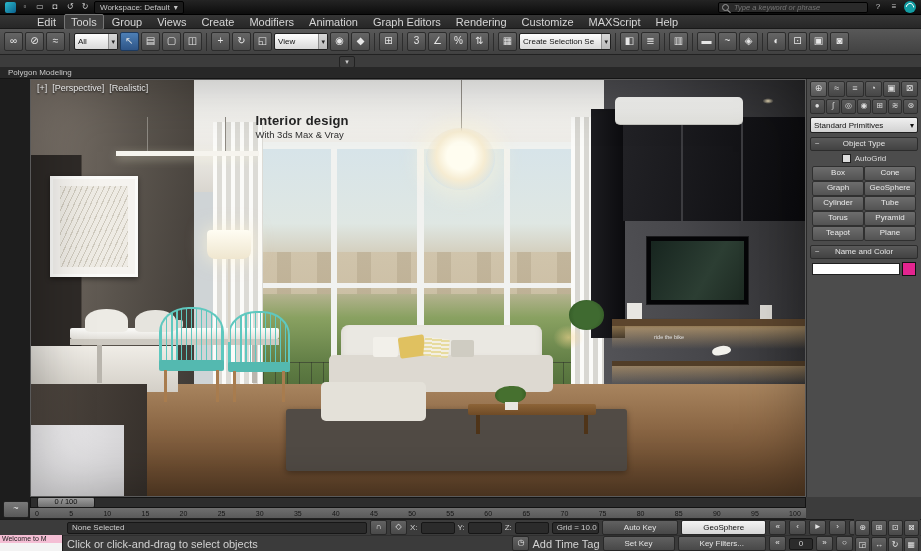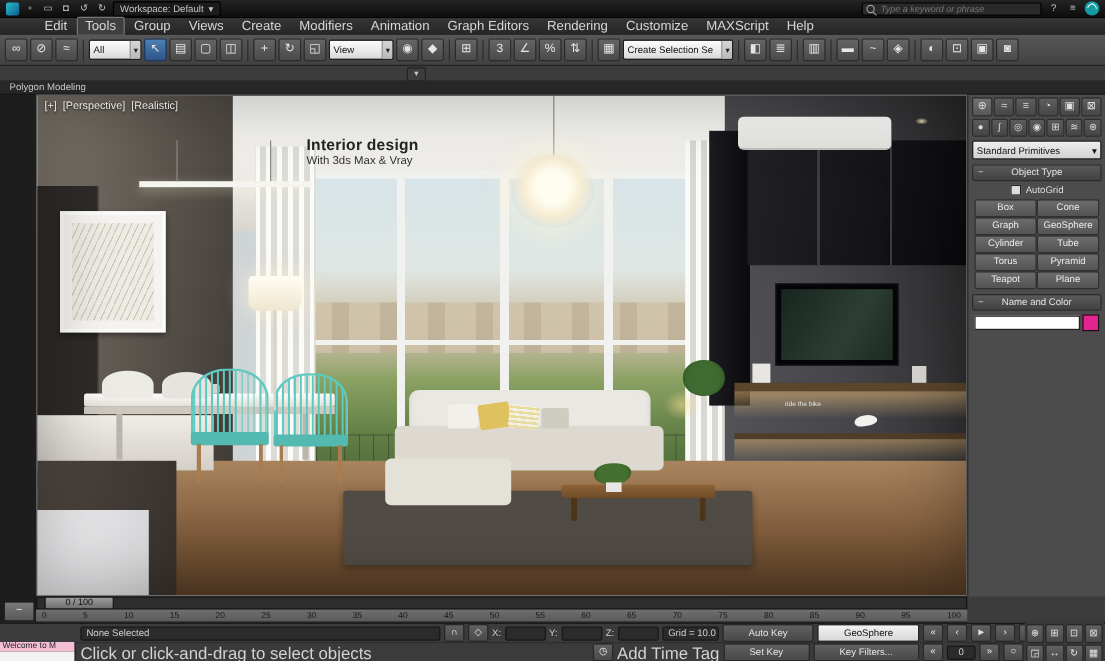--- a/index.html
+++ b/index.html
@@ -96,21 +96,21 @@
   .inset{background:#2b2b2b;border:1px solid #161616;border-radius:2px;color:#cfcfcf;font-size:8px;
          display:flex;align-items:center;padding:0 4px;height:12px;box-sizing:border-box;flex:none;overflow:hidden;white-space:nowrap}
   .w-nonesel{width:300px}.w-coord{width:34px}.w-grid{width:47px}.w-frame{width:24px;justify-content:center}
   .slabel{font-size:8px;color:#cfcfcf;flex:none}
   .sicon,.pbtn,.nbtn{width:15px;height:13px;flex:none;background:linear-gradient(#626262,#494949);border:1px solid #282828;
         border-radius:2px;color:#e4e4e4;font-size:8px;text-align:center;line-height:12px}
   .sbtn{height:13px;background:linear-gradient(#616161,#484848);border:1px solid #282828;border-radius:2px;
         color:#e3e3e3;font-size:8px;display:flex;align-items:center;padding:0 21px;flex:none;white-space:nowrap}
   .lightdd{background:linear-gradient(#f4f4f4,#d6d6d6);color:#111}
   .ml-auto{margin-left:auto}
-  .prompt{font-size:14px;color:#d2d2d2;white-space:nowrap}
+  .prompt{font-size:11px;color:#d2d2d2;white-space:nowrap}
   .listener{position:absolute;left:0;top:535px;width:62px;height:16px;border-right:1px solid #1a1a1a}
   .listener .pink{height:8px;background:#f4bed4;color:#1e1e1e;font-size:7px;line-height:8px;padding-left:2px;
                   white-space:nowrap;overflow:hidden}
   .listener .white{height:8px;background:#f3f3f3}
   .navcluster{position:absolute;right:1px;top:519px;width:66px;height:32px;display:grid;
               grid-template-columns:repeat(4,1fr);gap:1px;padding:1px;box-sizing:border-box;background:#3b3b3b}
   .nbtn{width:auto;height:auto;line-height:14px}
   
   .viewport{position:absolute;left:30px;top:79px;width:776px;height:418px;background:#cfd4d6;overflow:hidden;
             border:1px solid #5a5a5a;box-sizing:border-box}

